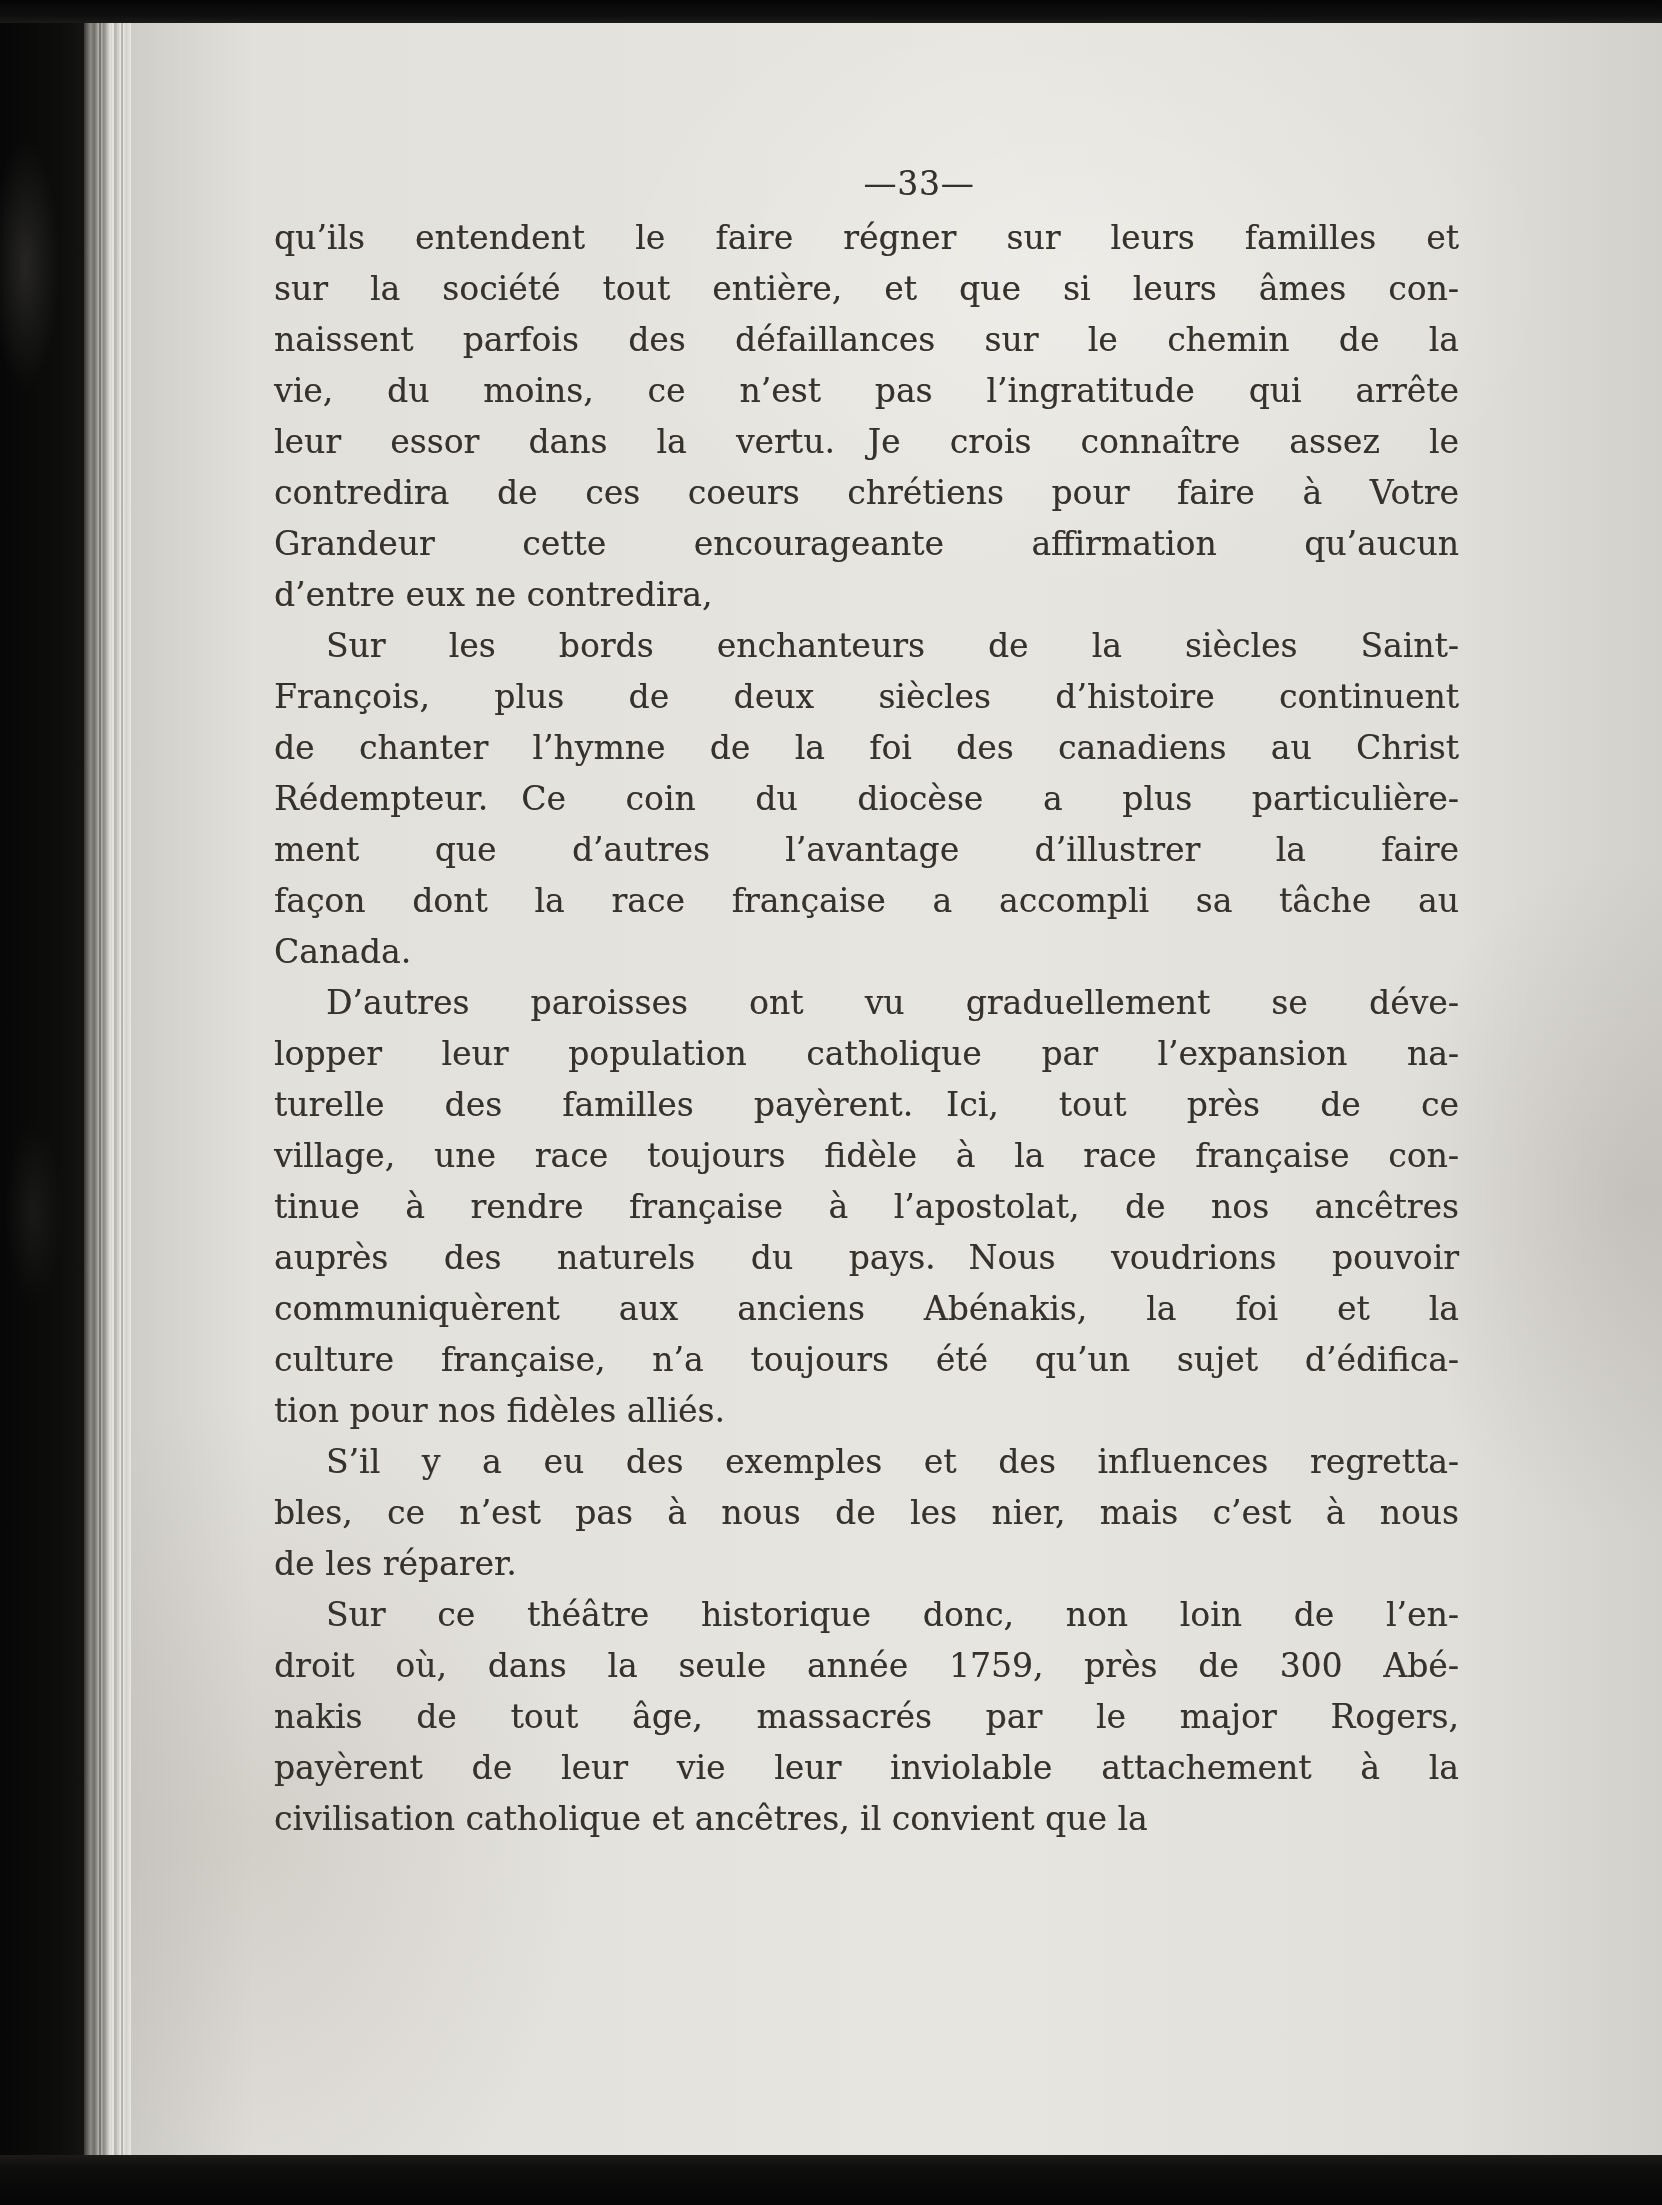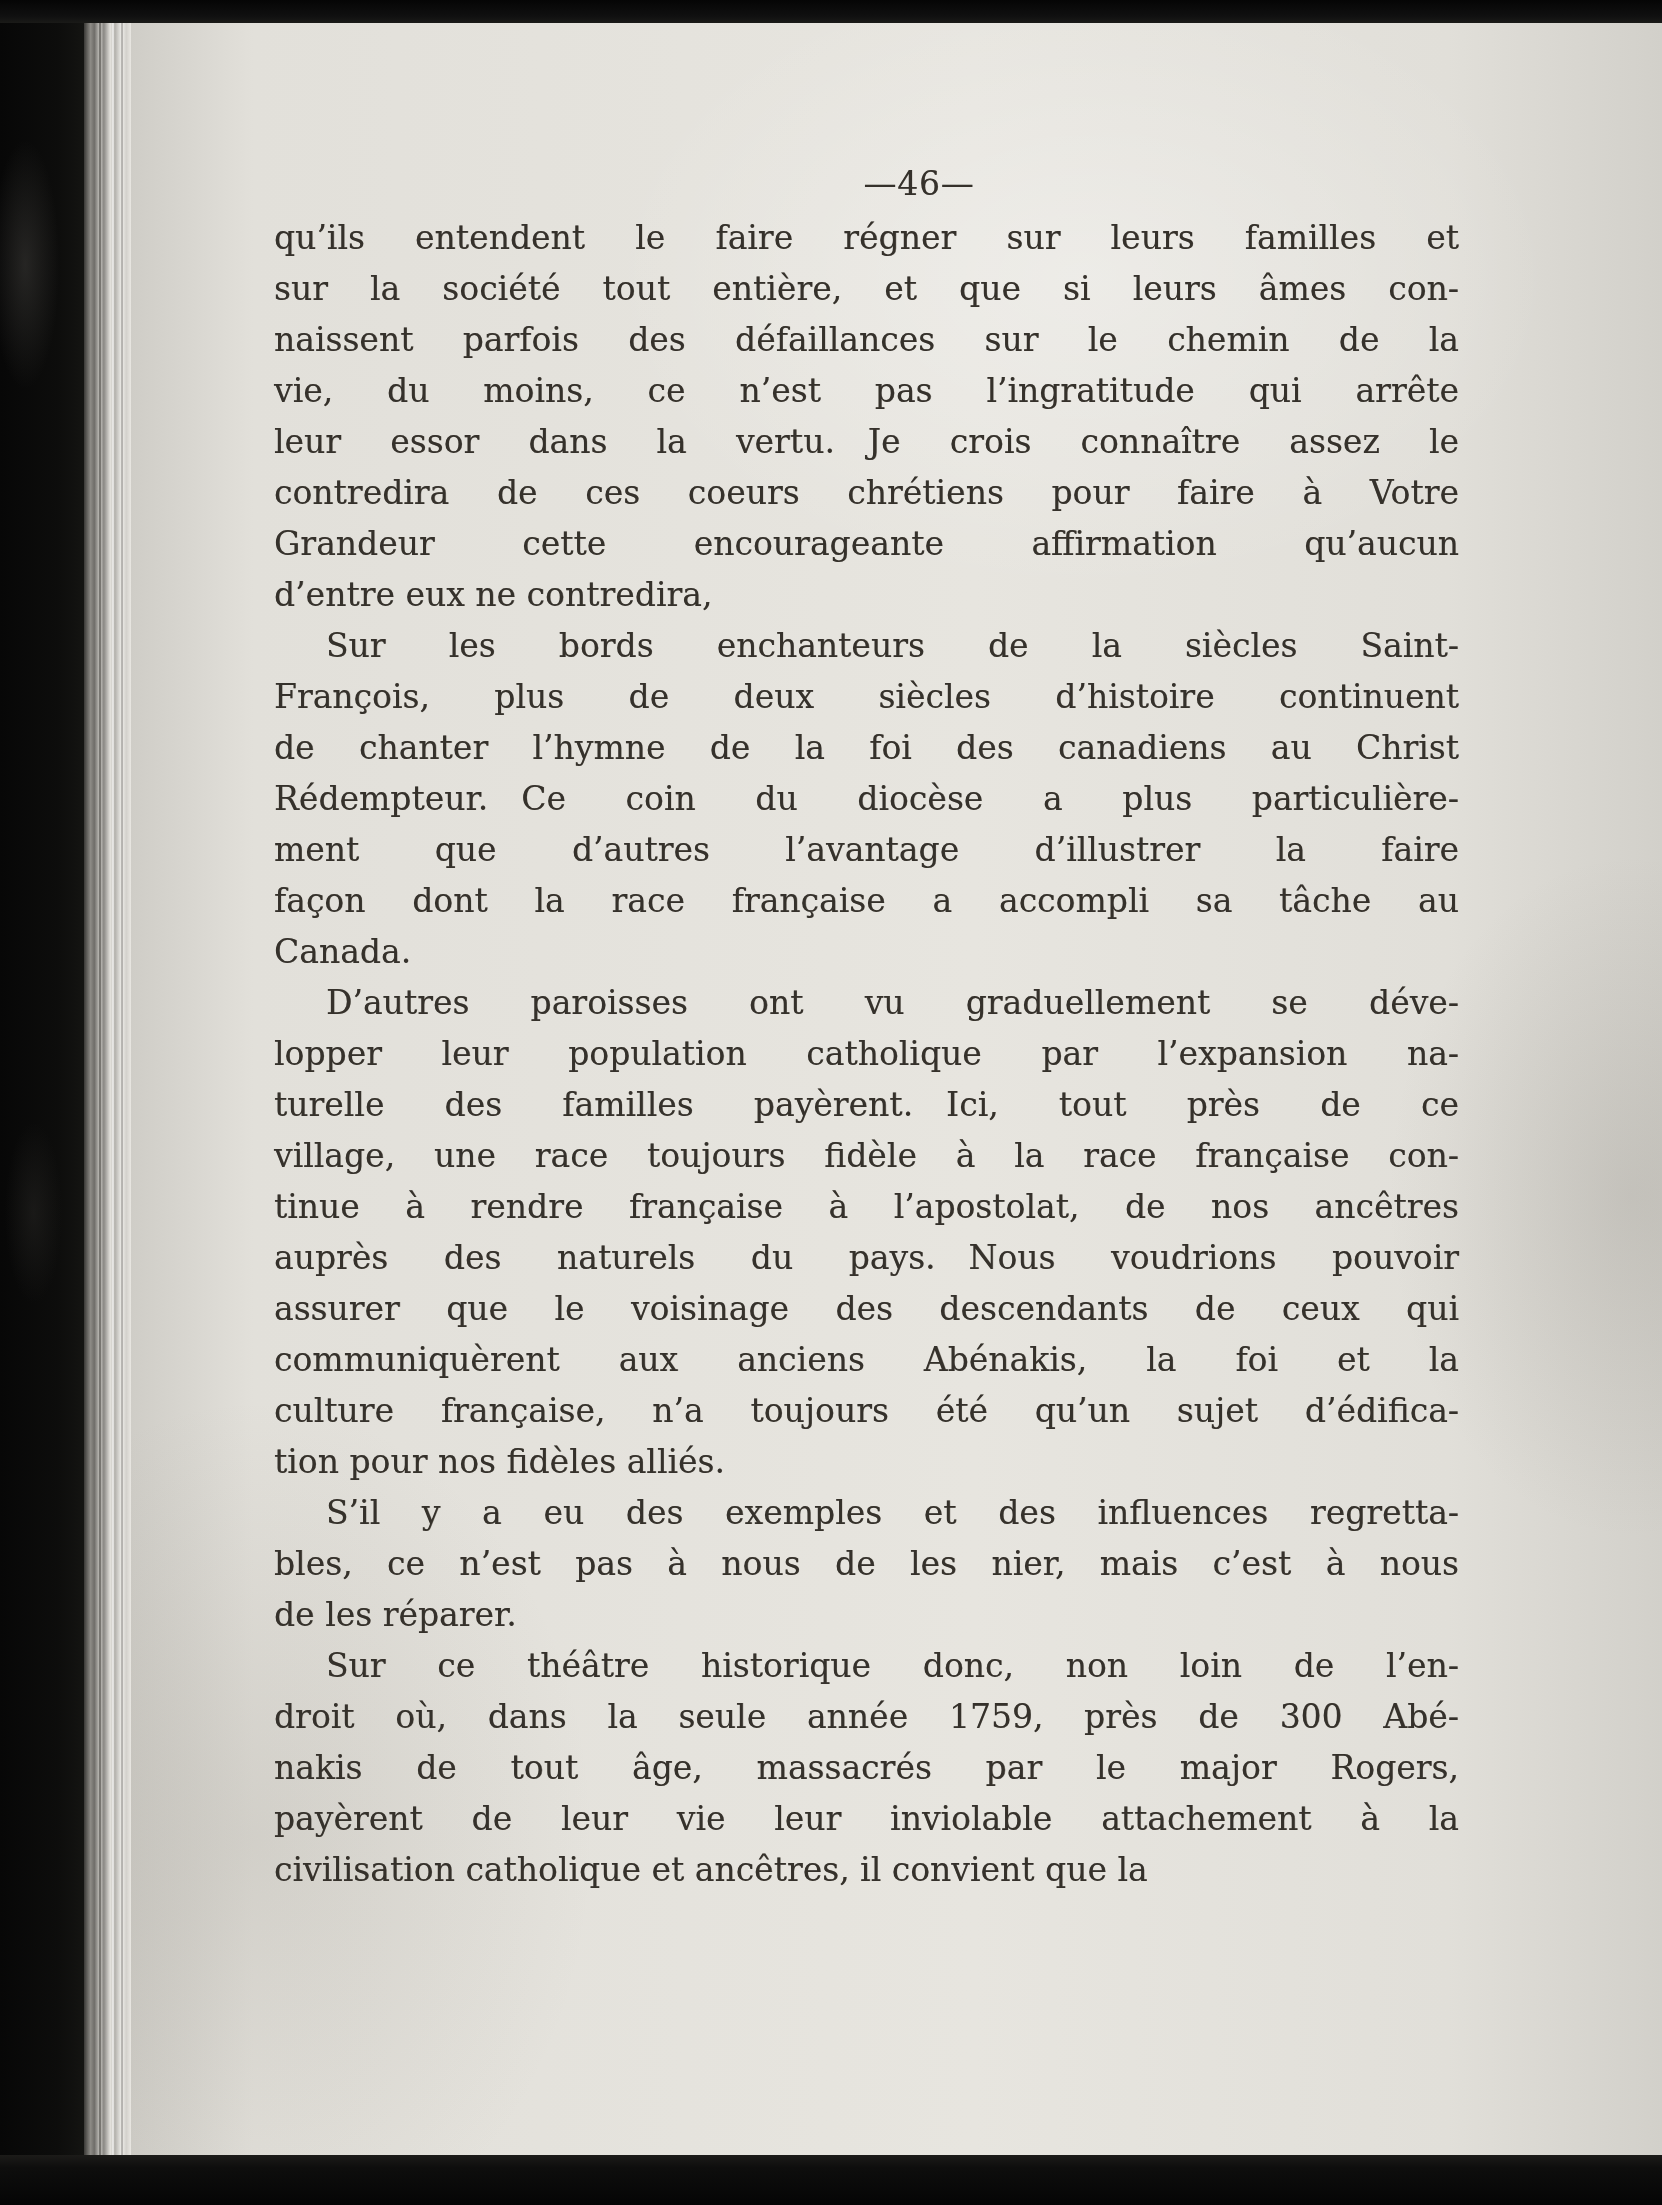--- a/index.html
+++ b/index.html
@@ -127,21 +127,21 @@
   <div class="col-left"></div>
 
   <div class="page-edges">
     <div class="page-edge-line l1"></div>
     <div class="page-edge-line l2"></div>
     <div class="page-edge-line l3"></div>
   </div>
 
   <div class="paper">
     <div class="text-block">
-      <div class="page-number">—46—</div>
+      <div class="page-number">—33—</div>
 
     <div class="paragraph">
           <div class="line first">qu’ils entendent le faire régner sur leurs familles et</div>
           <div class="line">sur la société tout entière, et que si leurs âmes con-</div>
           <div class="line">naissent parfois des défaillances sur le chemin de la</div>
           <div class="line">vie, du moins, ce n’est pas l’ingratitude qui arrête</div>
           <div class="line">leur essor dans la vertu.  Je crois connaître assez le</div>
           <div class="line">contredira de ces coeurs chrétiens pour faire à Votre</div>
           <div class="line">Grandeur cette encourageante affirmation qu’aucun</div>
           <div class="line last">d’entre eux ne contredira,</div>
@@ -155,21 +155,20 @@
           <div class="line">façon dont la race française a accompli sa tâche au</div>
           <div class="line last">Canada.</div>
         </div>
         <div class="paragraph indented">
           <div class="line first">D’autres paroisses ont vu graduellement se déve-</div>
           <div class="line">lopper leur population catholique par l’expansion na-</div>
           <div class="line">turelle des familles payèrent.  Ici, tout près de ce</div>
           <div class="line">village, une race toujours fidèle à la race française con-</div>
           <div class="line">tinue à rendre française à l’apostolat, de nos ancêtres</div>
           <div class="line">auprès des naturels du pays.  Nous voudrions pouvoir</div>
-          <div class="line">assurer que le voisinage des descendants de ceux qui</div>
           <div class="line">communiquèrent aux anciens Abénakis, la foi et la</div>
           <div class="line">culture française, n’a toujours été qu’un sujet d’édifica-</div>
           <div class="line last">tion pour nos fidèles alliés.</div>
         </div>
         <div class="paragraph indented">
           <div class="line first">S’il y a eu des exemples et des influences regretta-</div>
           <div class="line">bles, ce n’est pas à nous de les nier, mais c’est à nous</div>
           <div class="line last">de les réparer.</div>
         </div>
         <div class="paragraph indented">

